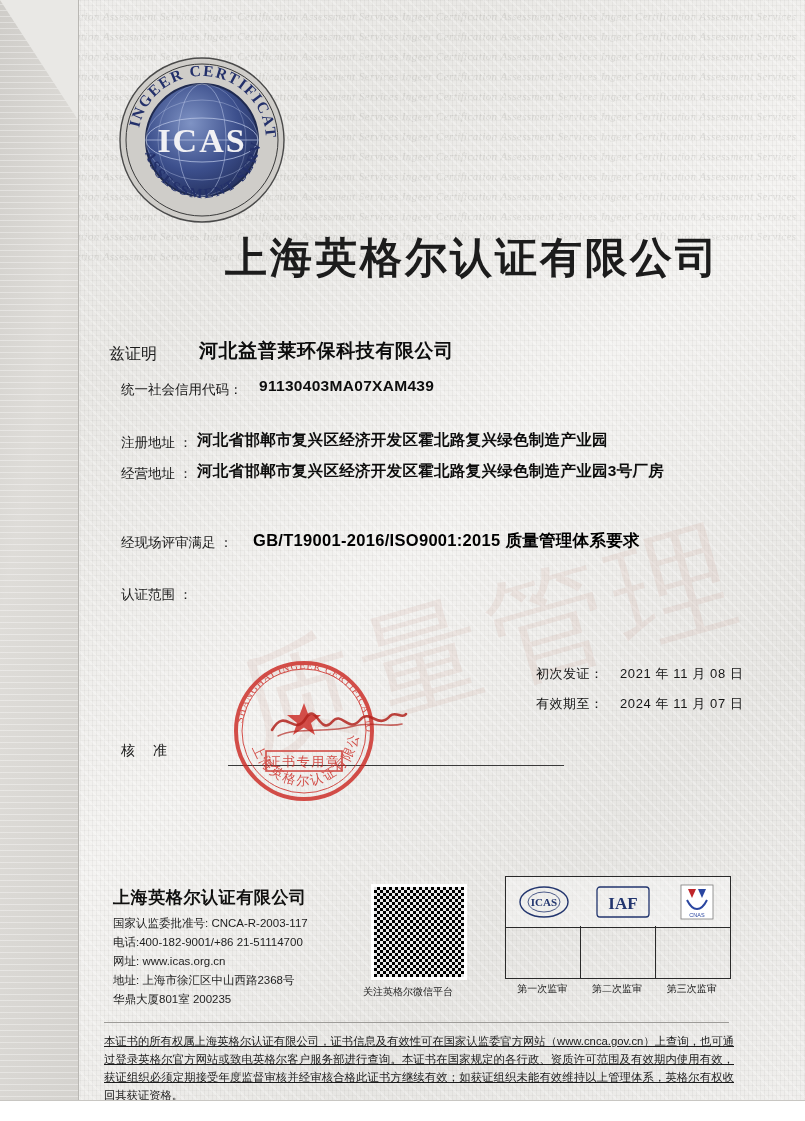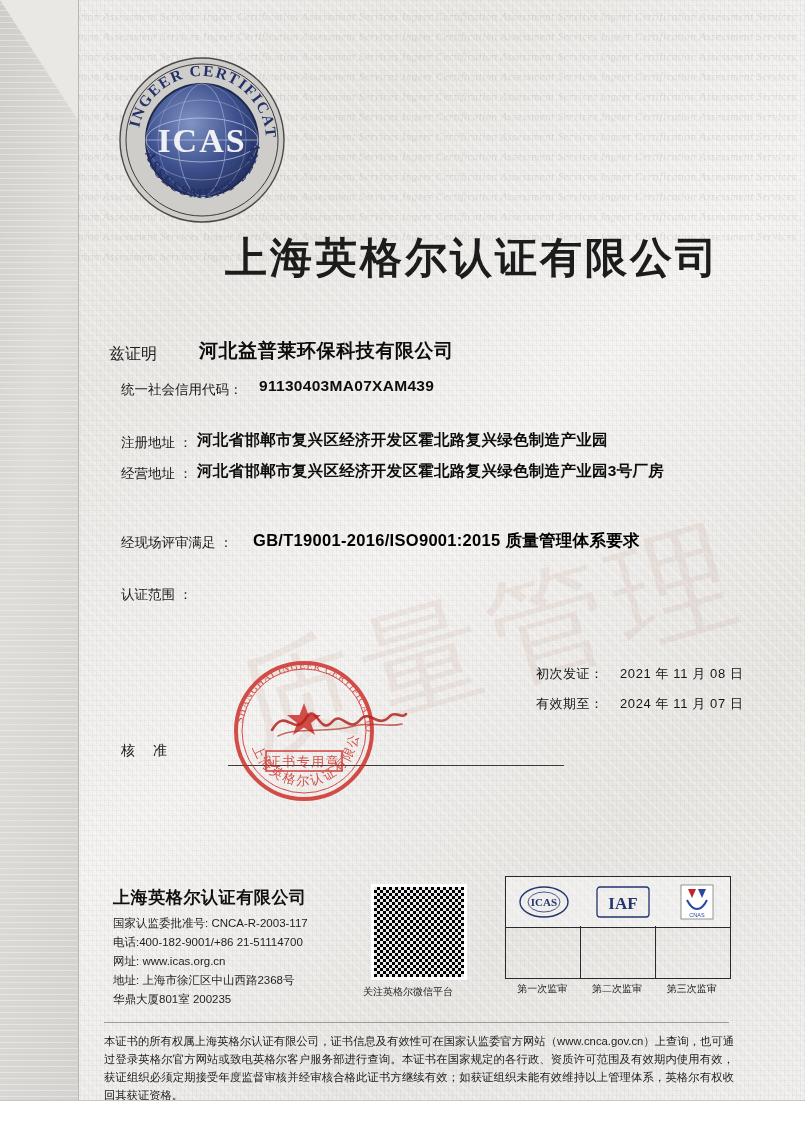--- a/index.html
+++ b/index.html
@@ -282,20 +282,21 @@
   }
   .disclaimer {
     position: absolute;
     left: 104px;
     top: 1032px;
     width: 630px;
     font-size: 11.3px;
     line-height: 18px;
     color: #1b1b1b;
     text-align: justify;
+    text-decoration: underline;
   }
   .bottom-edge {
     position: absolute;
     left: 0;
     bottom: 0;
     width: 805px;
     height: 20px;
     background: #ffffff;
     border-top: 1px solid #c8c6c2;
   }

